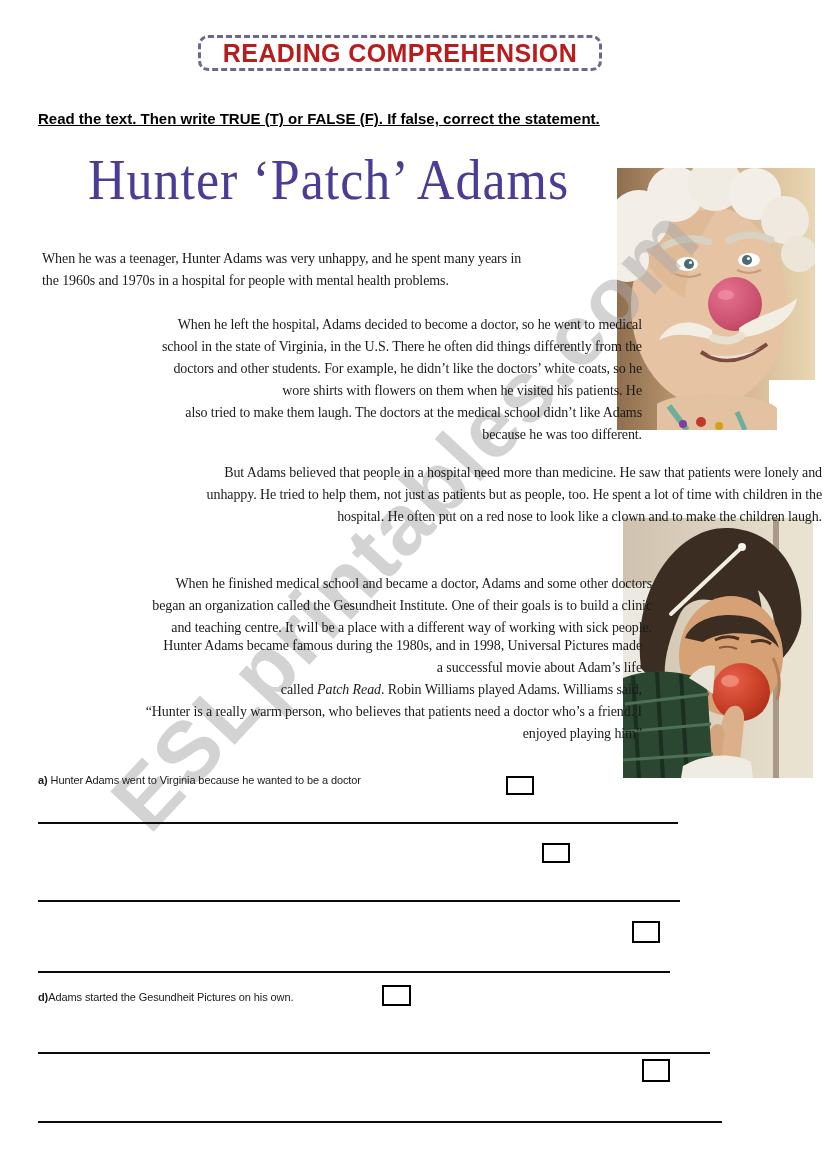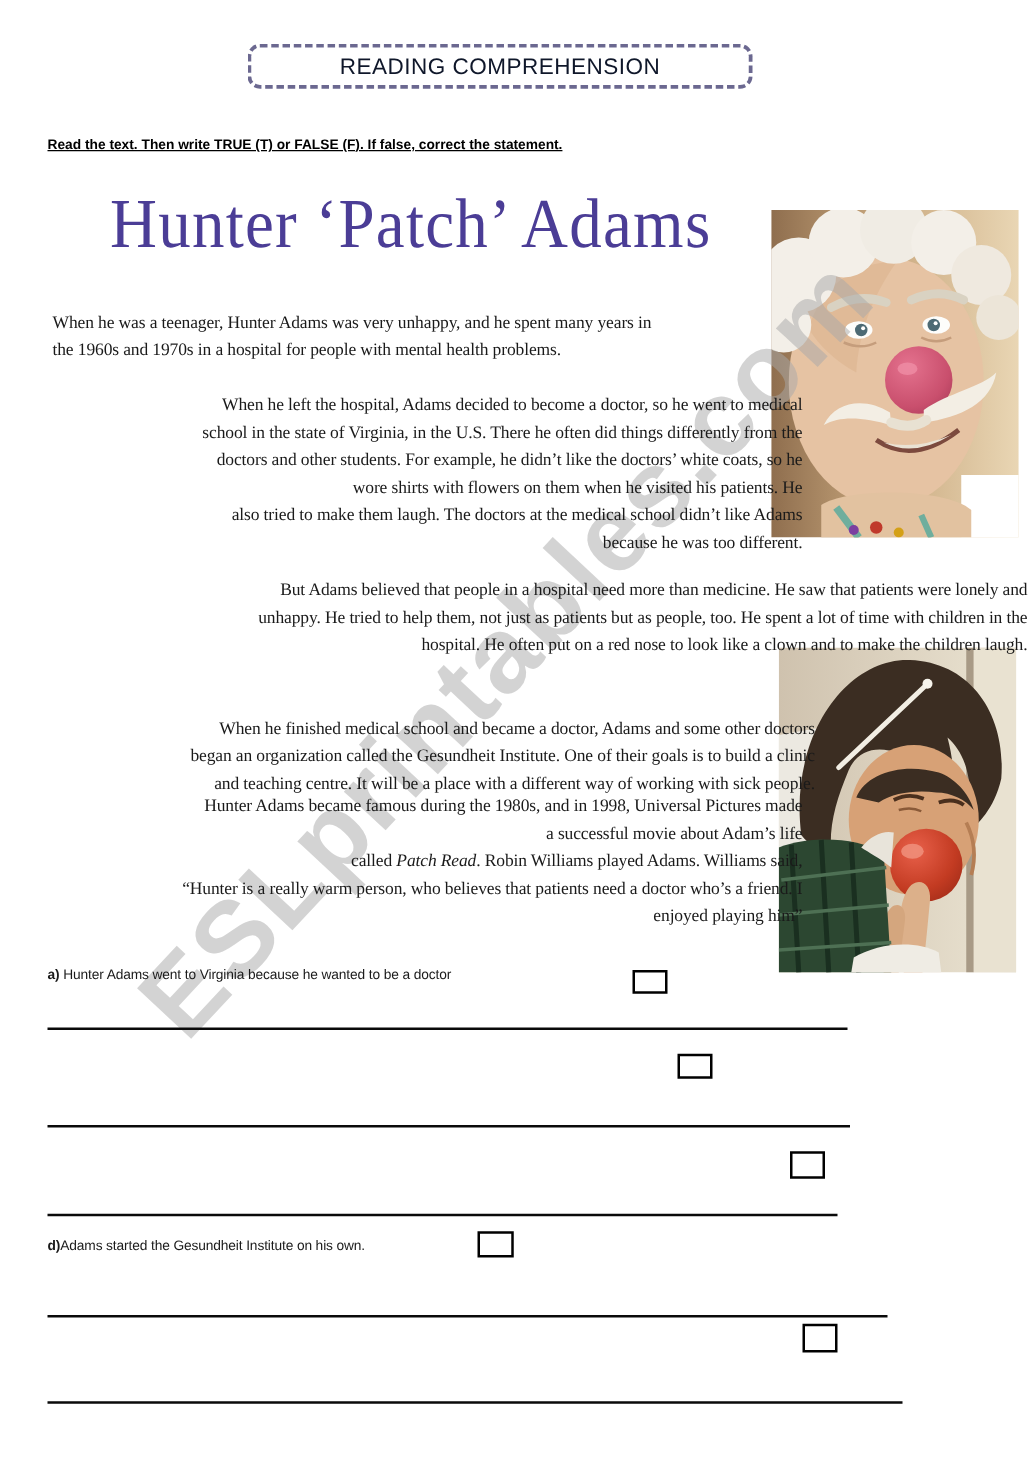--- a/index.html
+++ b/index.html
@@ -13,25 +13,25 @@
   }
   
   .header-box{
     position:absolute;left:198px;top:35px;width:404px;height:36px;
     box-sizing:border-box;
     border:3px dashed #6b6890;border-radius:10px;
     display:flex;align-items:center;justify-content:center;
     z-index:4;
   }
   .header-box span{
-    font-size:18px;font-weight:normal;letter-spacing:.4px;color:#0f172a;
+    font-size:25px;font-weight:bold;letter-spacing:.4px;color:#b91c1c;
   }
   .instruction{
     position:absolute;left:38px;top:110px;
-    font-size:11px;font-weight:bold;text-decoration:underline;color:#000;
+    font-size:15px;font-weight:bold;text-decoration:underline;color:#000;
     z-index:4;
   }
   .article-title{
     position:absolute;left:88px;top:148px;margin:0;
     font-family:"Liberation Serif",serif;
     font-size:52px;font-weight:normal;letter-spacing:1px;
     color:#4b3d96;z-index:4;white-space:nowrap;
     transform:scaleY(1.08);transform-origin:left top;
   }
   .para{
@@ -198,21 +198,21 @@
   <p class="para p4 indent">When he finished medical school and became a doctor, Adams and some other doctors
 began an organization called the Gesundheit Institute. One of their goals is to build a clinic
 and teaching centre. It will be a place with a different way of working with sick people.</p>
   <p class="para p5 indent"><span>Hunter Adams became famous during the 1980s, and in 1998, Universal Pictures made
 a successful movie about Adam’s life
 called </span><em>Patch Read</em><span>. Robin Williams played Adams. Williams said,
 “Hunter is a really warm person, who believes that patients need a doctor who’s a friend. I
 enjoyed playing him”</span></p>
 
   <div class="question q-a"><b>a)</b><span> Hunter Adams went to Virginia because he wanted to be a doctor</span></div>
-  <div class="question q-d"><b>d)</b><span>Adams started the Gesundheit Institute on his own.</span></div>
+  <div class="question q-d"><b>d)</b><span>Adams started the Gesundheit Pictures on his own.</span></div>
 
   <div class="answer-box box-a"></div>
   <div class="answer-box box-b"></div>
   <div class="answer-box box-c"></div>
   <div class="answer-box box-d"></div>
   <div class="answer-box box-e"></div>
 
   <div class="answer-line line-1"></div>
   <div class="answer-line line-2"></div>
   <div class="answer-line line-3"></div>

